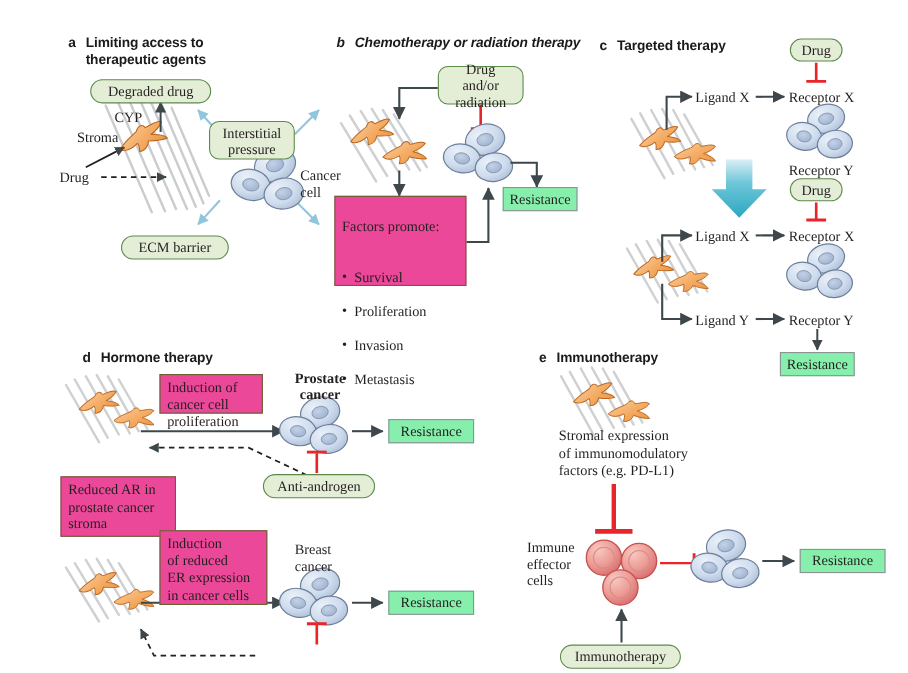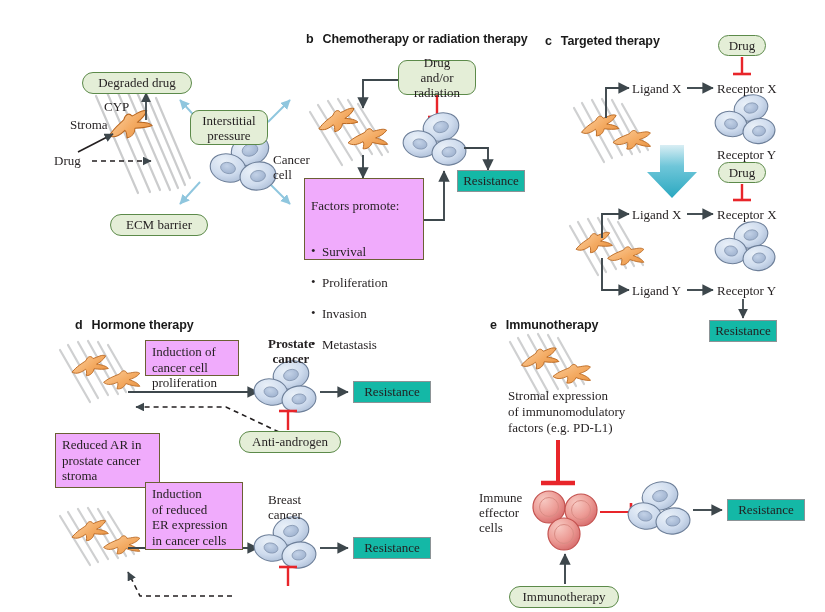--- a/index.html
+++ b/index.html
@@ -30,32 +30,32 @@
     position:absolute;display:flex;align-items:center;justify-content:center;
     background:#e4eed7;border:1.3px solid #5c8a4a;border-radius:999px;
     font-family:"Liberation Serif", serif;font-size:13px;line-height:14px;
     color:#231f20;text-align:center;white-space:pre-line;box-sizing:border-box;
     padding:2px 7px;
   }
   .cap.rr{border-radius:9px;}
 
   
   .tanbox{
-    position:absolute;background:#f0abfc;border:1.2px solid #6b6034;
+    position:absolute;background:#ec4899;border:1.2px solid #6b6034;
     font-family:"Liberation Serif", serif;font-size:13px;line-height:15.5px;
     color:#231f20;box-sizing:border-box;padding:3px 6px;white-space:pre-line;
   }
   .tanbox ul{margin:0;padding:0;list-style:none;}
   .tanbox li{position:relative;padding-left:11px;}
   .tanbox li:before{content:"\2022";position:absolute;left:0;top:-1px;}
 
   
   .resbox{
     position:absolute;display:flex;align-items:center;justify-content:center;
-    background:#14b8a6;border:1.2px solid #8c9396;
+    background:#86efac;border:1.2px solid #8c9396;
     font-family:"Liberation Serif", serif;font-size:13px;color:#231f20;
     box-sizing:border-box;padding:2px 7px;
   }
 </style>
 </head>
 <body>
 
 <div class="fig">
 
 <svg class="layer" viewBox="0 0 825 612">
@@ -364,32 +364,34 @@
       <ellipse cx="673" cy="521" rx="17" ry="13" transform="rotate(-8 673 521)" fill="url(#cc)" stroke="#6d7f99" stroke-width="1.1"></ellipse>
       <ellipse cx="673" cy="521" rx="7" ry="5" transform="rotate(-8 673 521)" fill="url(#ccn)" stroke="#7e90ab" stroke-width="0.7"></ellipse>
     </g>
 
     <line x1="693" y1="510" x2="722" y2="510" stroke="#3d474c" stroke-width="1.9" marker-end="url(#ah)"></line>
 
     <line x1="565" y1="584" x2="565" y2="554" stroke="#3d474c" stroke-width="1.9" marker-end="url(#ah)"></line>
   </g>
 </svg>
 
+<div class="panel-title" style="left:62px;top:32px;"><span class="panel-letter">a</span><span style="display:inline-block;width:9px"></span><span style="display:inline-block;vertical-align:top;">Limiting access to
+therapeutic agents</span></div>
 
 <div class="cap" style="left:82px;top:72px;width:110px;height:22px;">Degraded drug</div>
 <div class="lbl" style="left:104px;top:99px;">CYP</div>
 <div class="lbl" style="left:70px;top:117px;">Stroma</div>
 <div class="lbl" style="left:54px;top:153px;">Drug</div>
 <div class="cap" style="left:110px;top:214px;width:98px;height:22px;">ECM barrier</div>
 <div class="cap rr" style="left:190px;top:110px;width:78px;height:35px;line-height:15px;">Interstitial
 pressure</div>
 <div class="lbl" style="left:273px;top:152px;">Cancer
 cell</div>
 
-<div class="panel-title" style="left:306px;top:32px;"><span class="panel-letter">b</span><span style="display:inline-block;width:9px"></span><span>Chemotherapy or radiation therapy</span></div>
+<div class="panel-title" style="left:306px;top:32px;font-style:italic;"><span class="panel-letter">b</span><span style="display:inline-block;width:9px"></span><span>Chemotherapy or radiation therapy</span></div>
 
 <div class="cap rr" style="left:398px;top:60px;width:78px;height:35px;line-height:15px;">Drug and/or
 radiation</div>
 
 <div class="tanbox" style="left:304px;top:178px;width:120px;height:82px;">
   <div>Factors promote:</div>
   <ul>
     <li>Survival</li>
     <li>Proliferation</li>
     <li>Invasion</li>

